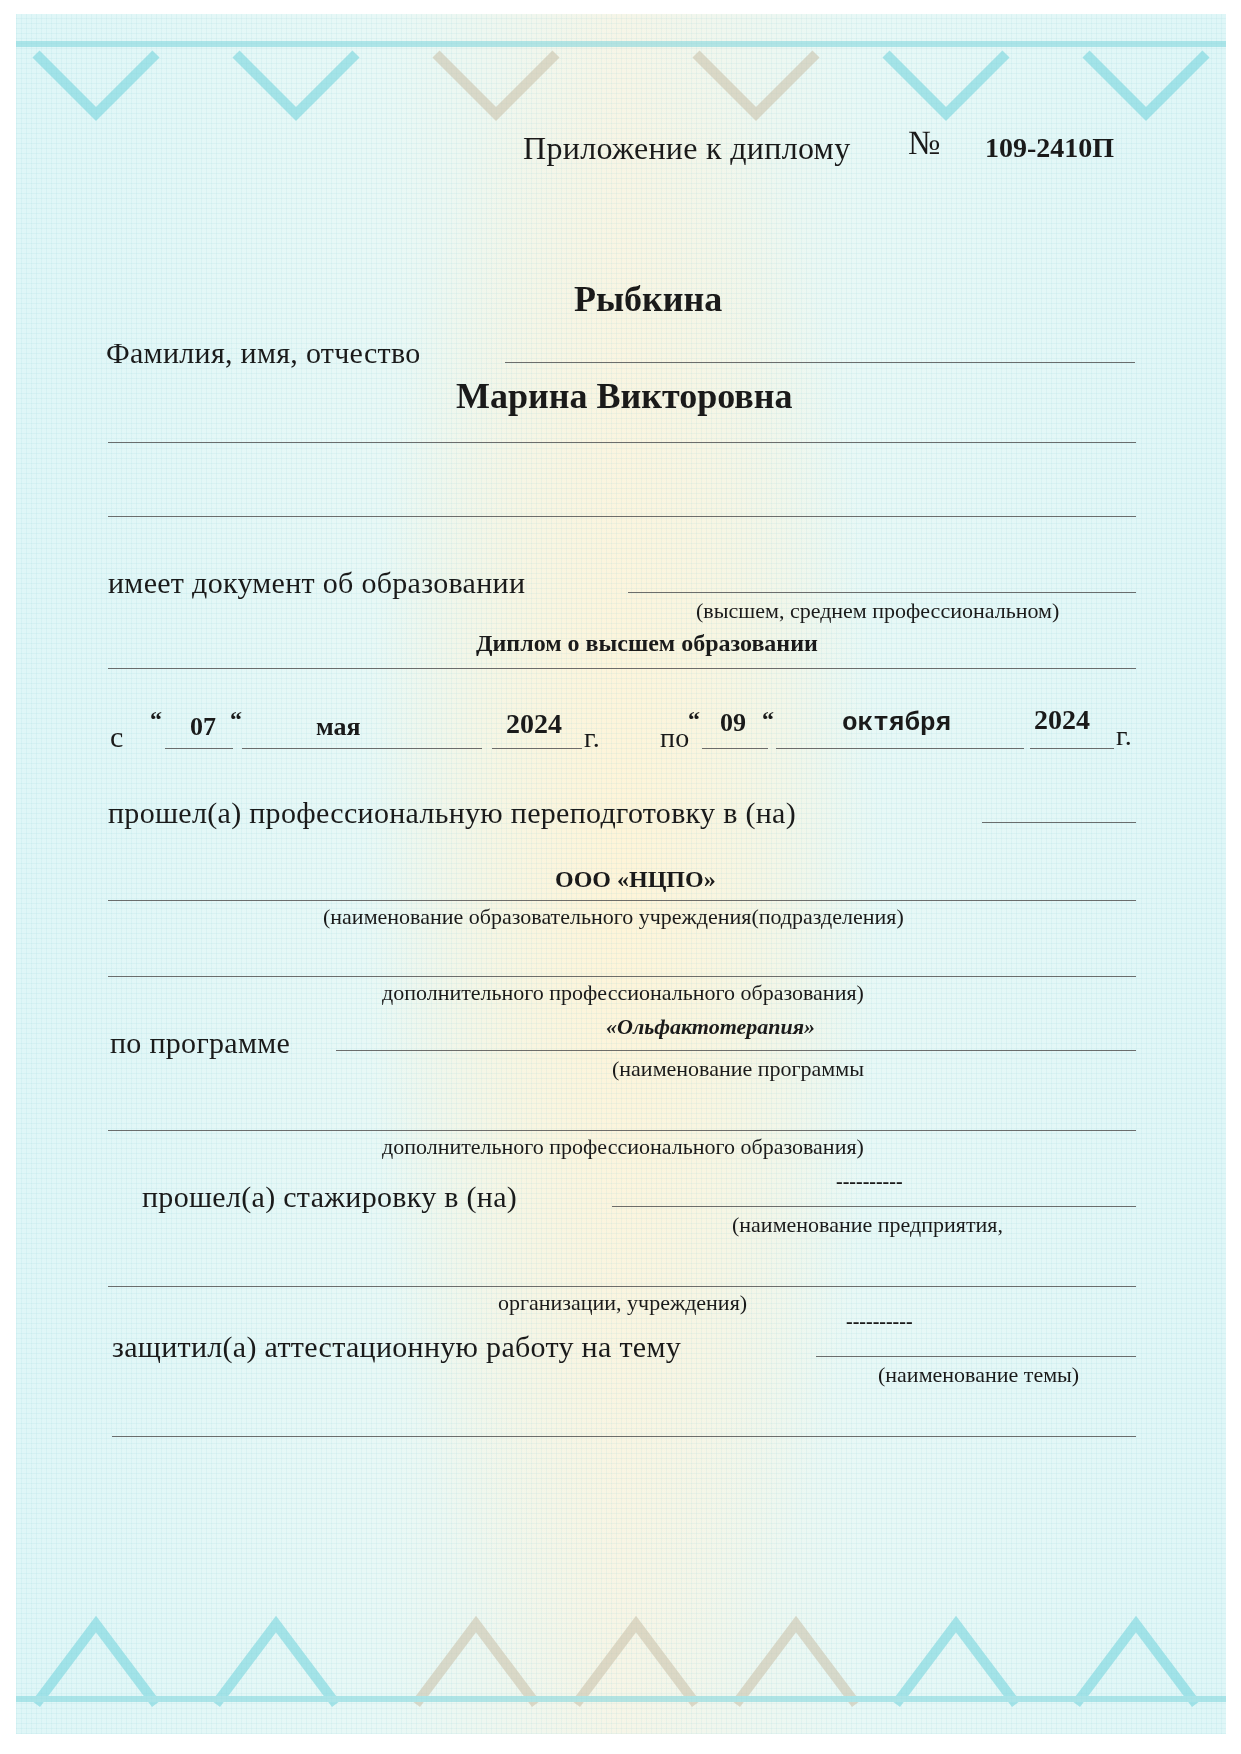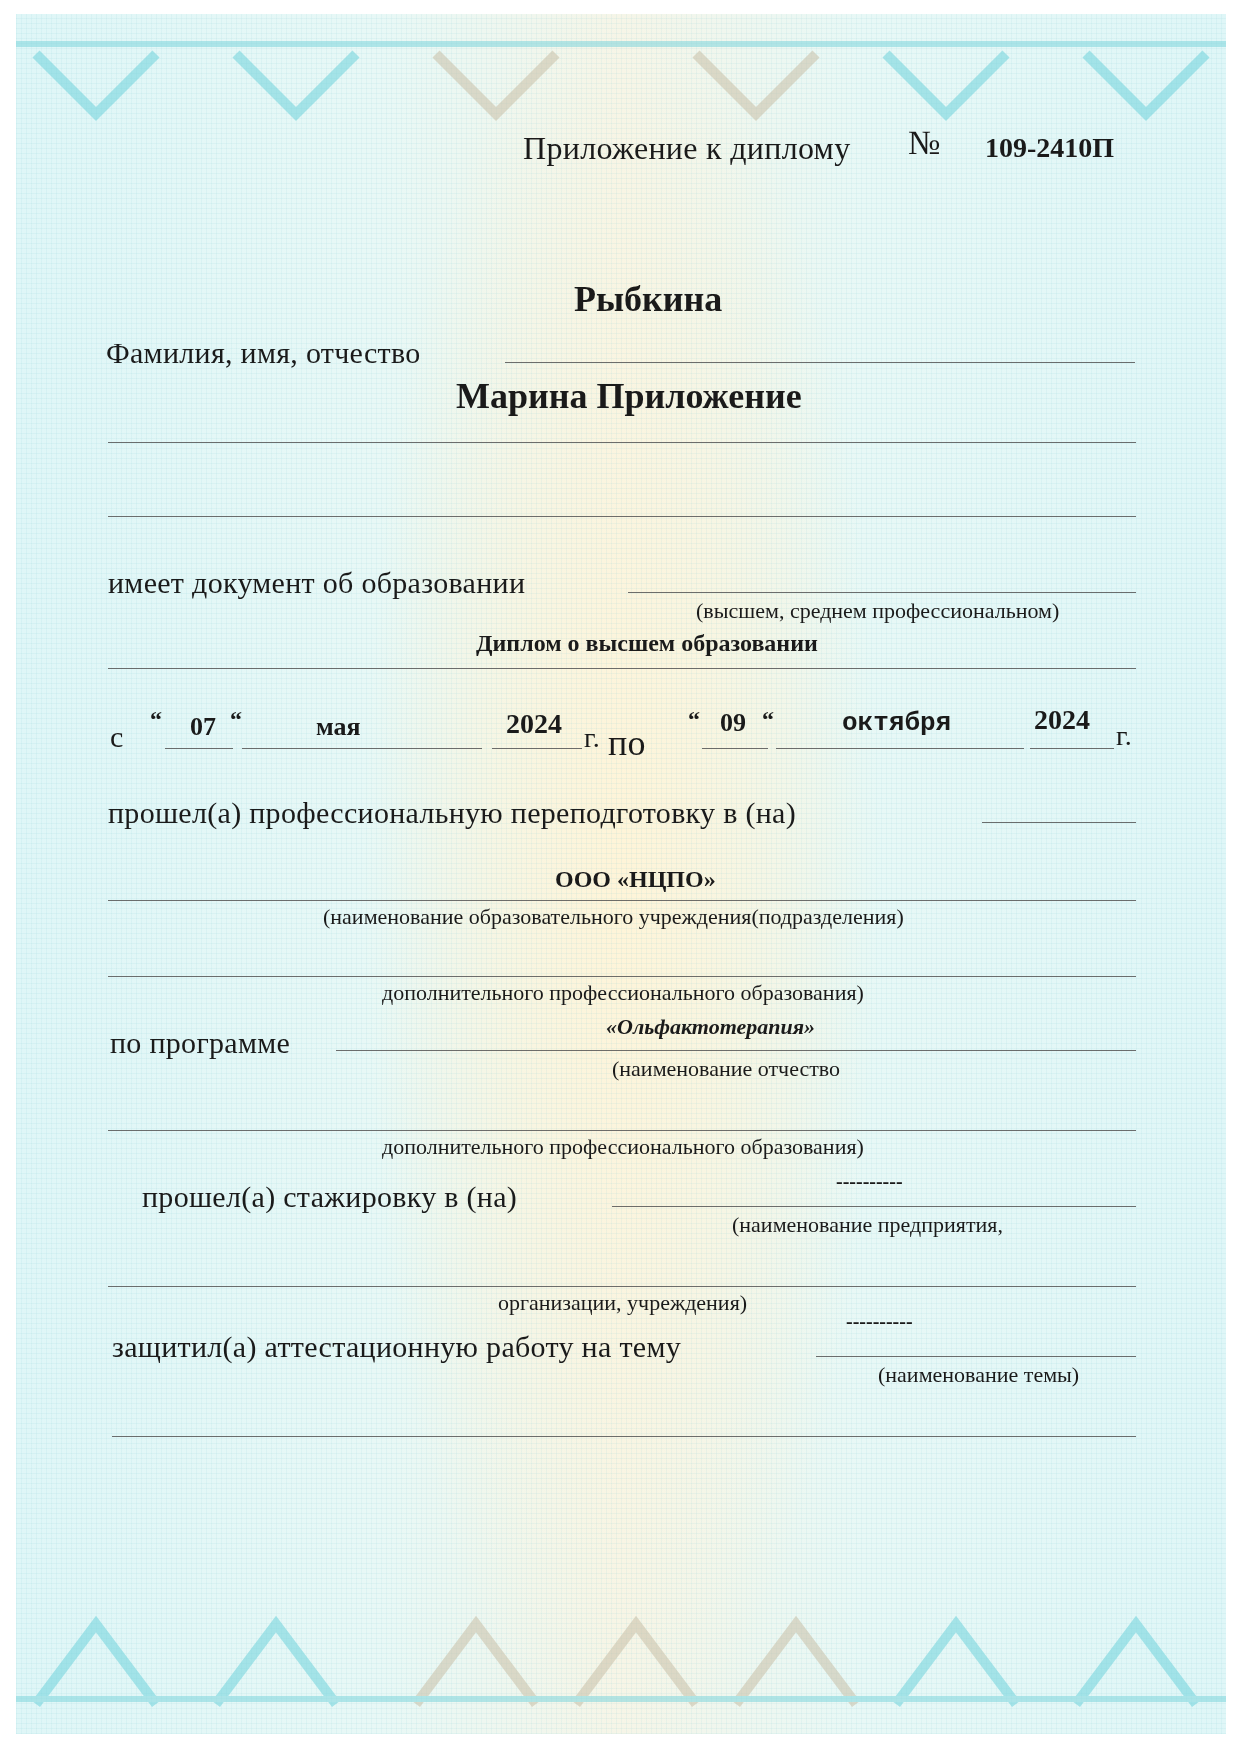--- a/index.html
+++ b/index.html
@@ -60,41 +60,41 @@
   </svg>
 </div>
 
 <div class="abs label" style="left:523px; top:130px; font-size:32px;">Приложение  к диплому</div>
 <div class="abs label" style="left:908px; top:124px; font-size:34px;">№</div>
 <div class="abs filled" style="left:985px; top:132px; font-size:28px;">109-2410П</div>
 
 <div class="abs filled" style="left:566px; top:278px; font-size:36px;margin-left:8px;">Рыбкина</div>
 <div class="abs label" style="left:106px; top:336px;">Фамилия, имя, отчество</div>
 <div class="line" style="left:505px; top:362px; width:630px;"></div>
-<div class="abs filled" style="left:456px; top:375px; font-size:36px;">Марина Приложение</div>
+<div class="abs filled" style="left:456px; top:375px; font-size:36px;">Марина Викторовна</div>
 <div class="line" style="left:108px; top:442px; width:1028px;"></div>
 <div class="line" style="left:108px; top:516px; width:1028px;"></div>
 
 <div class="abs label" style="left:108px; top:566px;text-align:center;">имеет документ об образовании</div>
 <div class="line" style="left:628px; top:592px; width:508px;"></div>
 <div class="abs hint" style="left:696px; top:598px;">(высшем, среднем профессиональном)</div>
 <div class="abs filled" style="left:476px; top:630px; font-size:24px;">Диплом о высшем образовании</div>
 <div class="line" style="left:108px; top:668px; width:1028px;"></div>
 
 <div class="abs label" style="left:110px; top:720px;">с</div>
 <div class="abs filled" style="left:150px; top:706px; font-size:24px;">“</div>
 <div class="abs filled" style="left:190px; top:712px; font-size:26px;">07</div>
 <div class="abs filled" style="left:230px; top:706px; font-size:24px;">“</div>
 <div class="line" style="left:165px; top:748px; width:68px;"></div>
 <div class="abs filled" style="left:316px; top:712px; font-size:26px;">мая</div>
 <div class="line" style="left:242px; top:748px; width:240px;"></div>
 <div class="abs filled" style="left:506px; top:708px; font-size:28px;">2024</div>
 <div class="line" style="left:492px; top:748px; width:90px;"></div>
 <div class="abs label" style="left:584px; top:722px; font-size:28px;">г.</div>
-<div class="abs label" style="left:608px; top:722px; font-size:36px;">по</div>
+<div class="abs label" style="left:660px; top:722px; font-size:28px;">по</div>
 <div class="abs filled" style="left:688px; top:706px; font-size:24px;">“</div>
 <div class="abs filled" style="left:720px; top:708px; font-size:26px;">09</div>
 <div class="abs filled" style="left:762px; top:706px; font-size:24px;">“</div>
 <div class="line" style="left:702px; top:748px; width:66px;"></div>
 <div class="abs filled" style="left:842px; top:708px; font-size:26px;font-family:Liberation Mono, monospace;">октября</div>
 <div class="line" style="left:776px; top:748px; width:248px;"></div>
 <div class="abs filled" style="left:1034px; top:704px; font-size:28px;">2024</div>
 <div class="line" style="left:1030px; top:748px; width:84px;"></div>
 <div class="abs label" style="left:1116px; top:720px; font-size:28px;">г.</div>
 
@@ -102,21 +102,21 @@
 <div class="line" style="left:982px; top:822px; width:154px;"></div>
 <div class="abs filled" style="left:555px; top:866px; font-size:24px;">ООО «НЦПО»</div>
 <div class="line" style="left:108px; top:900px; width:1028px;"></div>
 <div class="abs hint" style="left:323px; top:904px;">(наименование образовательного учреждения(подразделения)</div>
 <div class="line" style="left:108px; top:976px; width:1028px;"></div>
 <div class="abs hint" style="left:382px; top:980px;">дополнительного профессионального образования)</div>
 
 <div class="abs label" style="left:110px; top:1026px;">по программе</div>
 <div class="abs filled" style="left:606px; top:1014px; font-size:22px; font-style:italic;">«Ольфактотерапия»</div>
 <div class="line" style="left:336px; top:1050px; width:800px;"></div>
-<div class="abs hint" style="left:612px; top:1056px;">(наименование отчество</div>
+<div class="abs hint" style="left:612px; top:1056px;">(наименование программы</div>
 <div class="line" style="left:108px; top:1130px; width:1028px;"></div>
 <div class="abs hint" style="left:382px; top:1134px;">дополнительного профессионального образования)</div>
 
 <div class="abs filled" style="left:836px; top:1170px; font-size:20px;">----------</div>
 <div class="abs label" style="left:110px; top:1180px;margin-left:32px;">прошел(а) стажировку в (на)</div>
 <div class="line" style="left:612px; top:1206px; width:524px;"></div>
 <div class="abs hint" style="left:732px; top:1212px;">(наименование предприятия,</div>
 <div class="line" style="left:108px; top:1286px; width:1028px;"></div>
 <div class="abs hint" style="left:498px; top:1290px;text-align:center;">организации, учреждения)</div>
 

